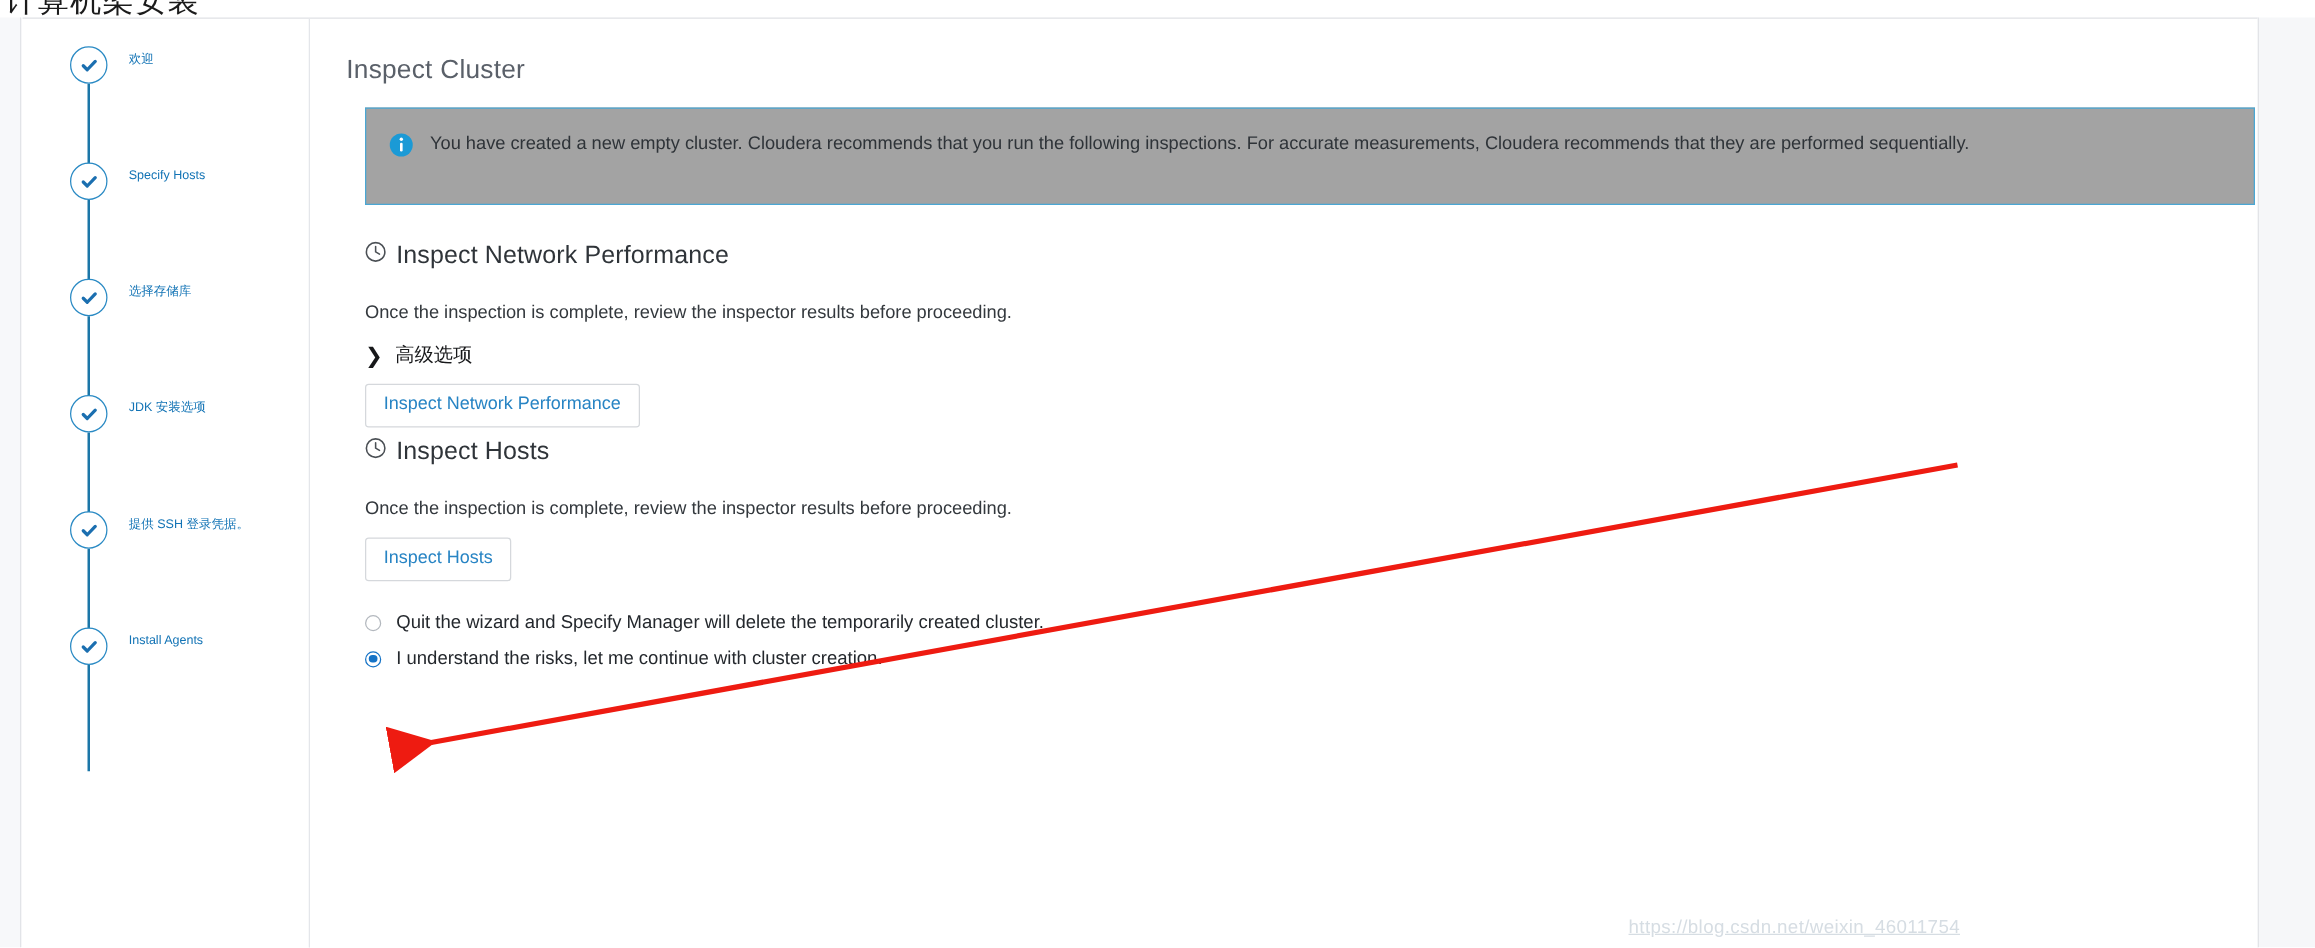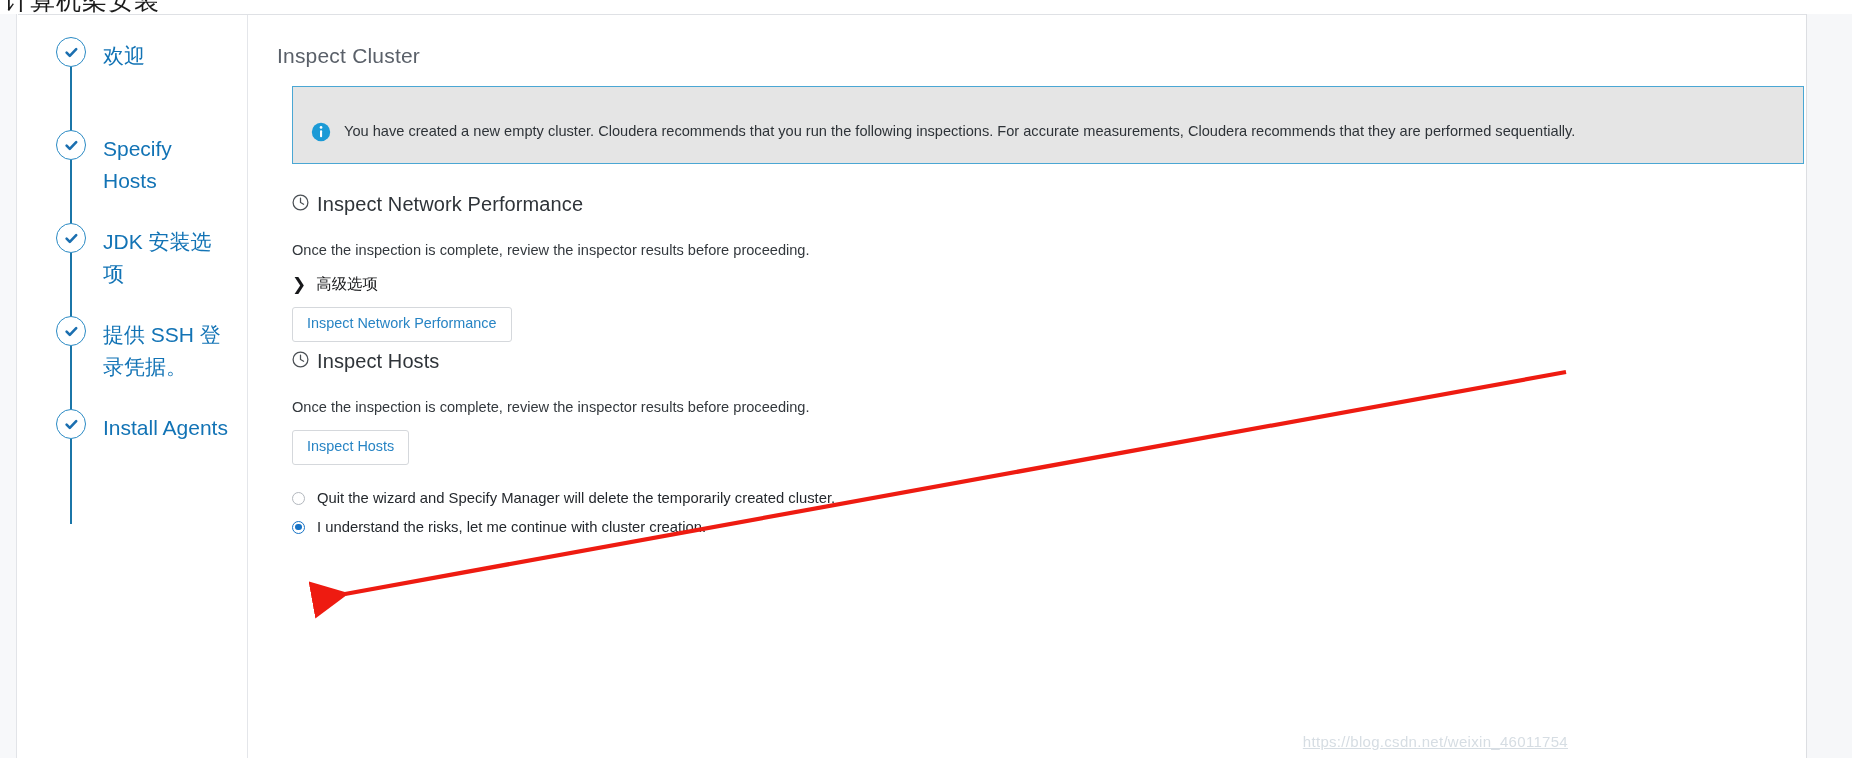--- a/index.html
+++ b/index.html
@@ -85,21 +85,21 @@
     background: #ffffff;
     display: flex;
     align-items: center;
     justify-content: center;
     z-index: 2;
   }
   .step .bullet svg { display: block; }
   .step .slabel {
     margin-left: 17px;
     margin-top: 3px;
-    font-size: 21px;
+    font-size: 10px;
     line-height: 1.5;
     color: #1273b5;
     max-width: 128px;
     word-break: break-word;
   }
   .step .connector {
     position: absolute;
     left: 52.3px;
     top: 30px;
     width: 1.6px;
@@ -126,24 +126,24 @@
     font-weight: 400;
     letter-spacing: .2px;
   }
 
   
   .alert {
     position: absolute;
     left: 43px; top: 71px;
     width: 1512px;
     min-height: 78px;
-    background: #e5e5e5;
+    background: #a3a3a3;
     border: 1px solid #4aa7d4;
     display: flex;
-    padding: 33px 18px 16px 18px;
+    padding: 17px 18px 16px 18px;
   }
   .alert .ico {
     flex: 0 0 20px;
     width: 20px; height: 20px;
     margin-top: 2px;
     margin-right: 13px;
   }
   .alert .msg {
     font-size: 14.6px;
     line-height: 1.52;
@@ -286,20 +286,29 @@
             </div>
             <div class="slabel">Specify Hosts</div>
           </div>
           <div class="step">
             <div class="connector"></div>
             <div class="bullet">
               <svg width="15" height="15" viewBox="0 0 15 15">
                 <path d="M2.6 7.6 L5.8 10.8 L12.2 4.1" fill="none" stroke="#1b6fb0" stroke-width="2.6" stroke-linecap="round" stroke-linejoin="round"></path>
               </svg>
             </div>
+            <div class="slabel">选择存储库</div>
+          </div>
+          <div class="step">
+            <div class="connector"></div>
+            <div class="bullet">
+              <svg width="15" height="15" viewBox="0 0 15 15">
+                <path d="M2.6 7.6 L5.8 10.8 L12.2 4.1" fill="none" stroke="#1b6fb0" stroke-width="2.6" stroke-linecap="round" stroke-linejoin="round"></path>
+              </svg>
+            </div>
             <div class="slabel">JDK 安装选项</div>
           </div>
           <div class="step">
             <div class="connector"></div>
             <div class="bullet">
               <svg width="15" height="15" viewBox="0 0 15 15">
                 <path d="M2.6 7.6 L5.8 10.8 L12.2 4.1" fill="none" stroke="#1b6fb0" stroke-width="2.6" stroke-linecap="round" stroke-linejoin="round"></path>
               </svg>
             </div>
             <div class="slabel">提供 SSH 登录凭据。</div>

